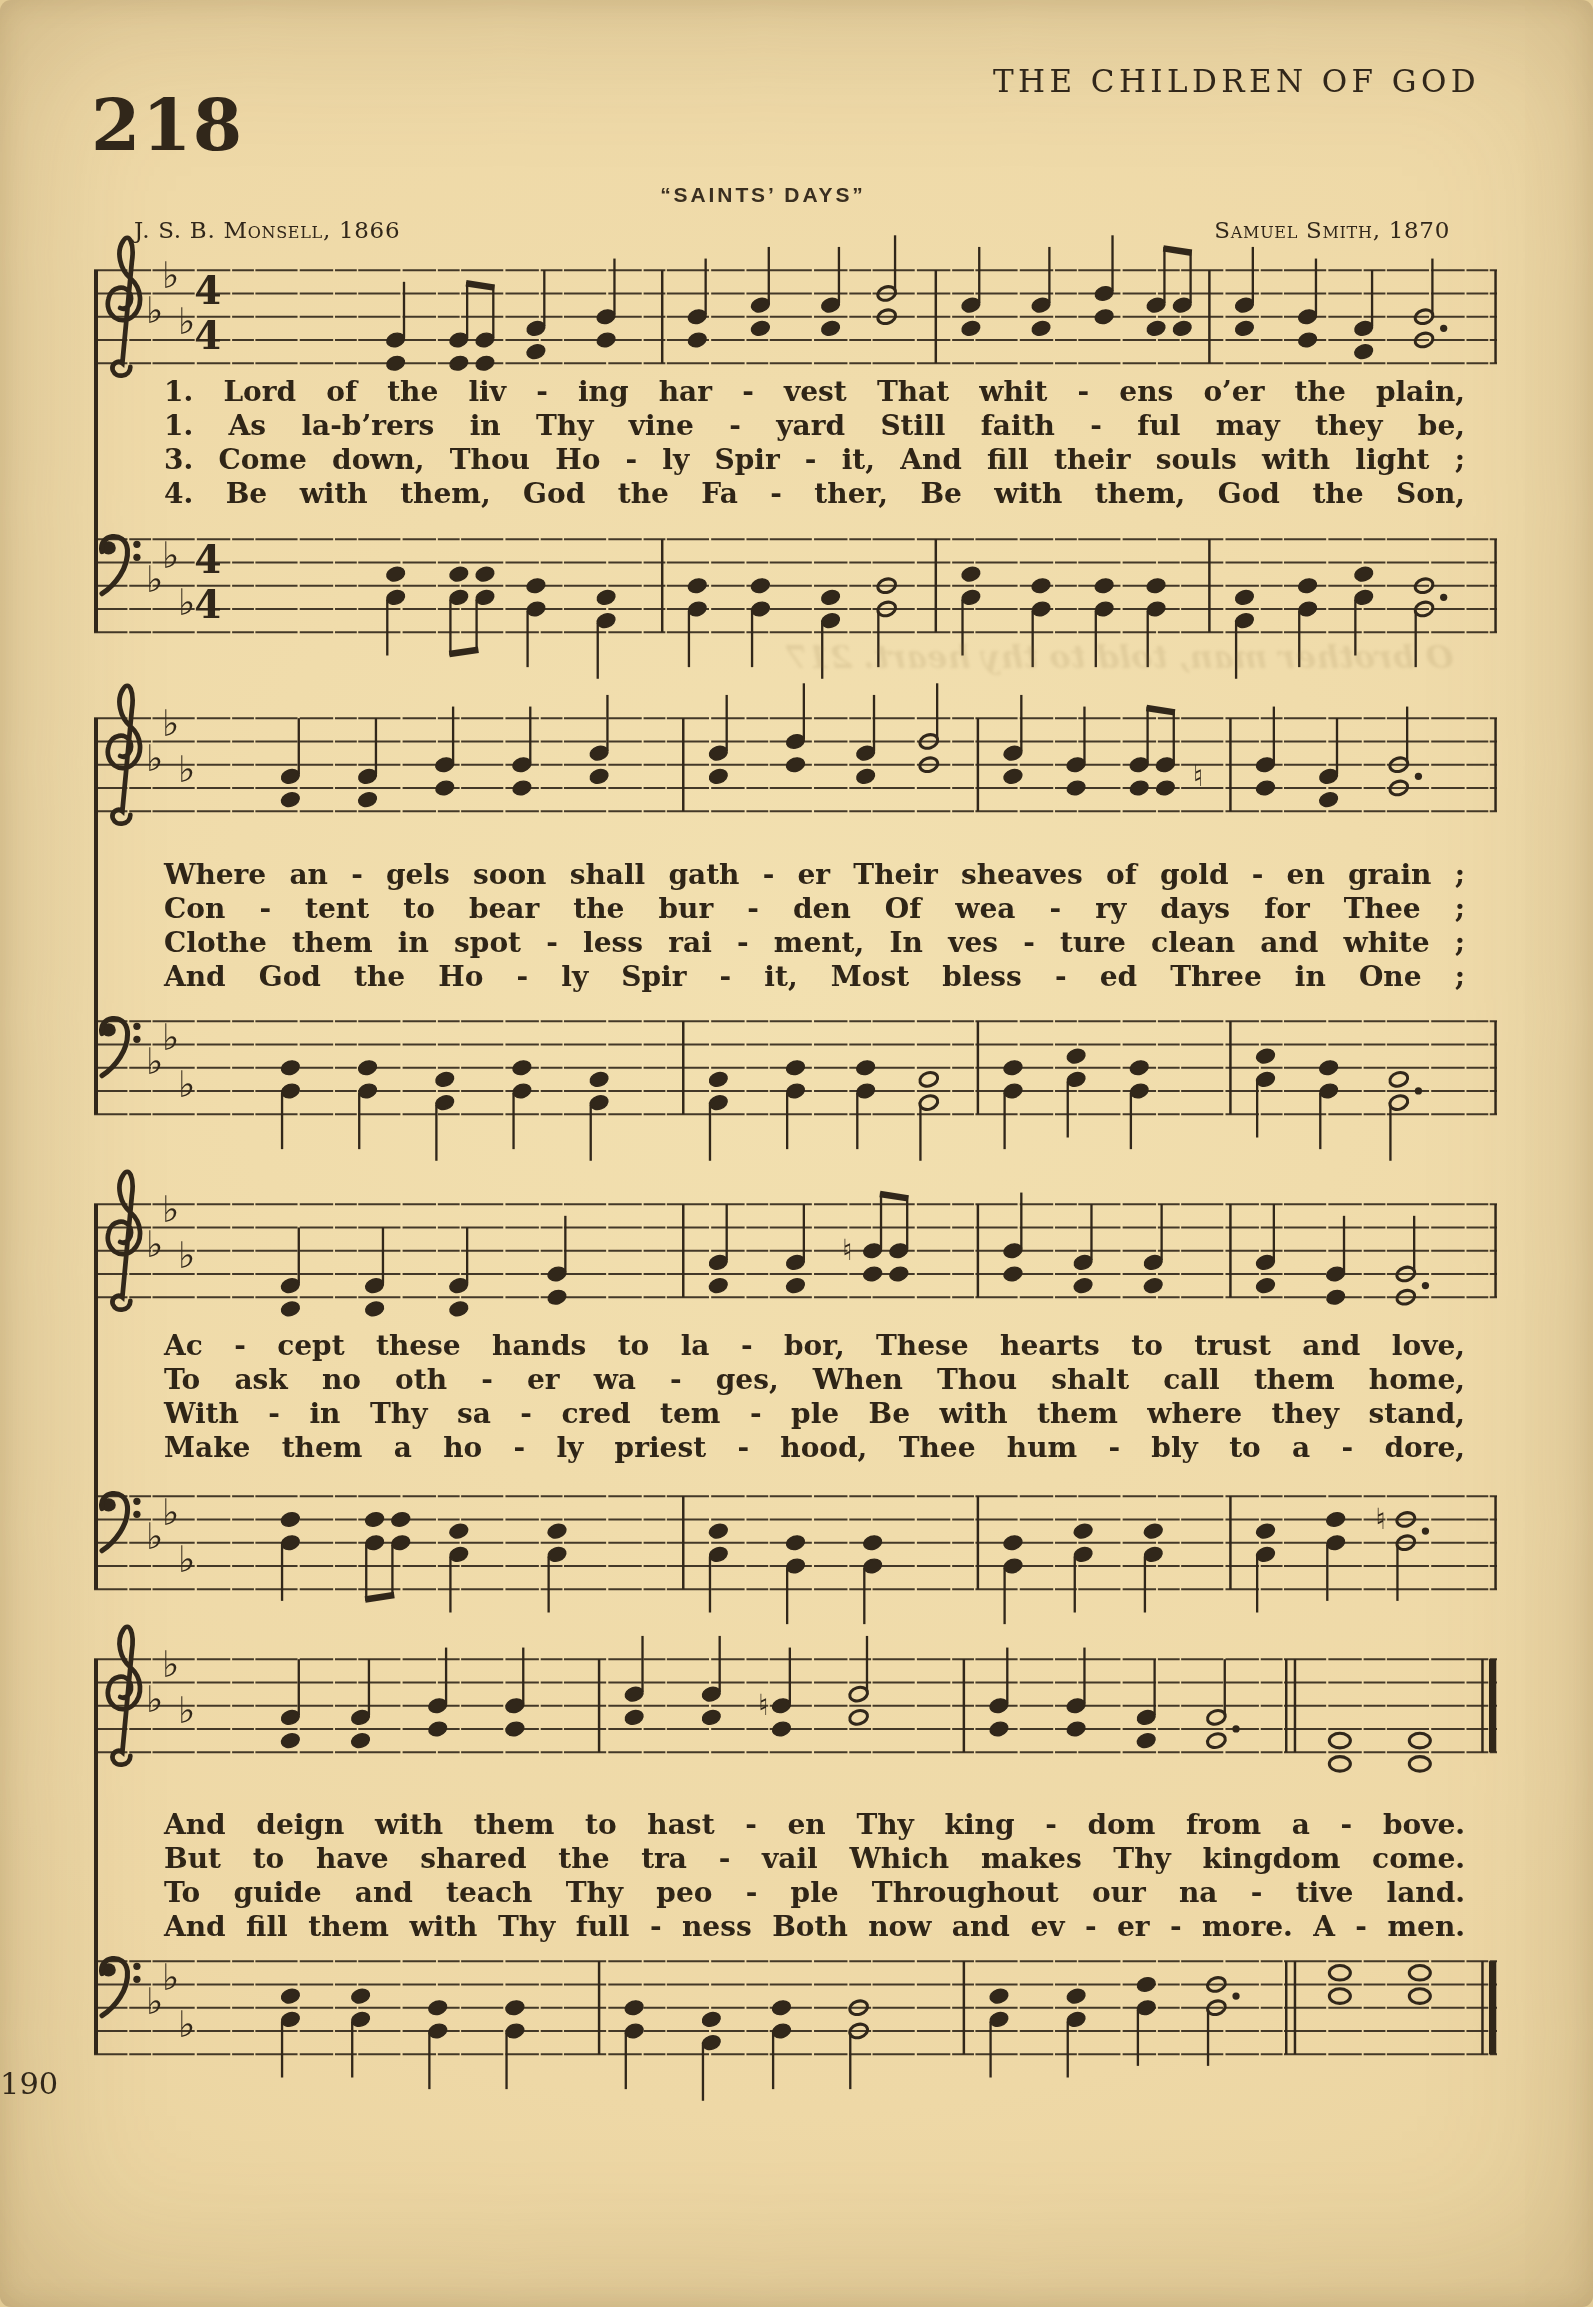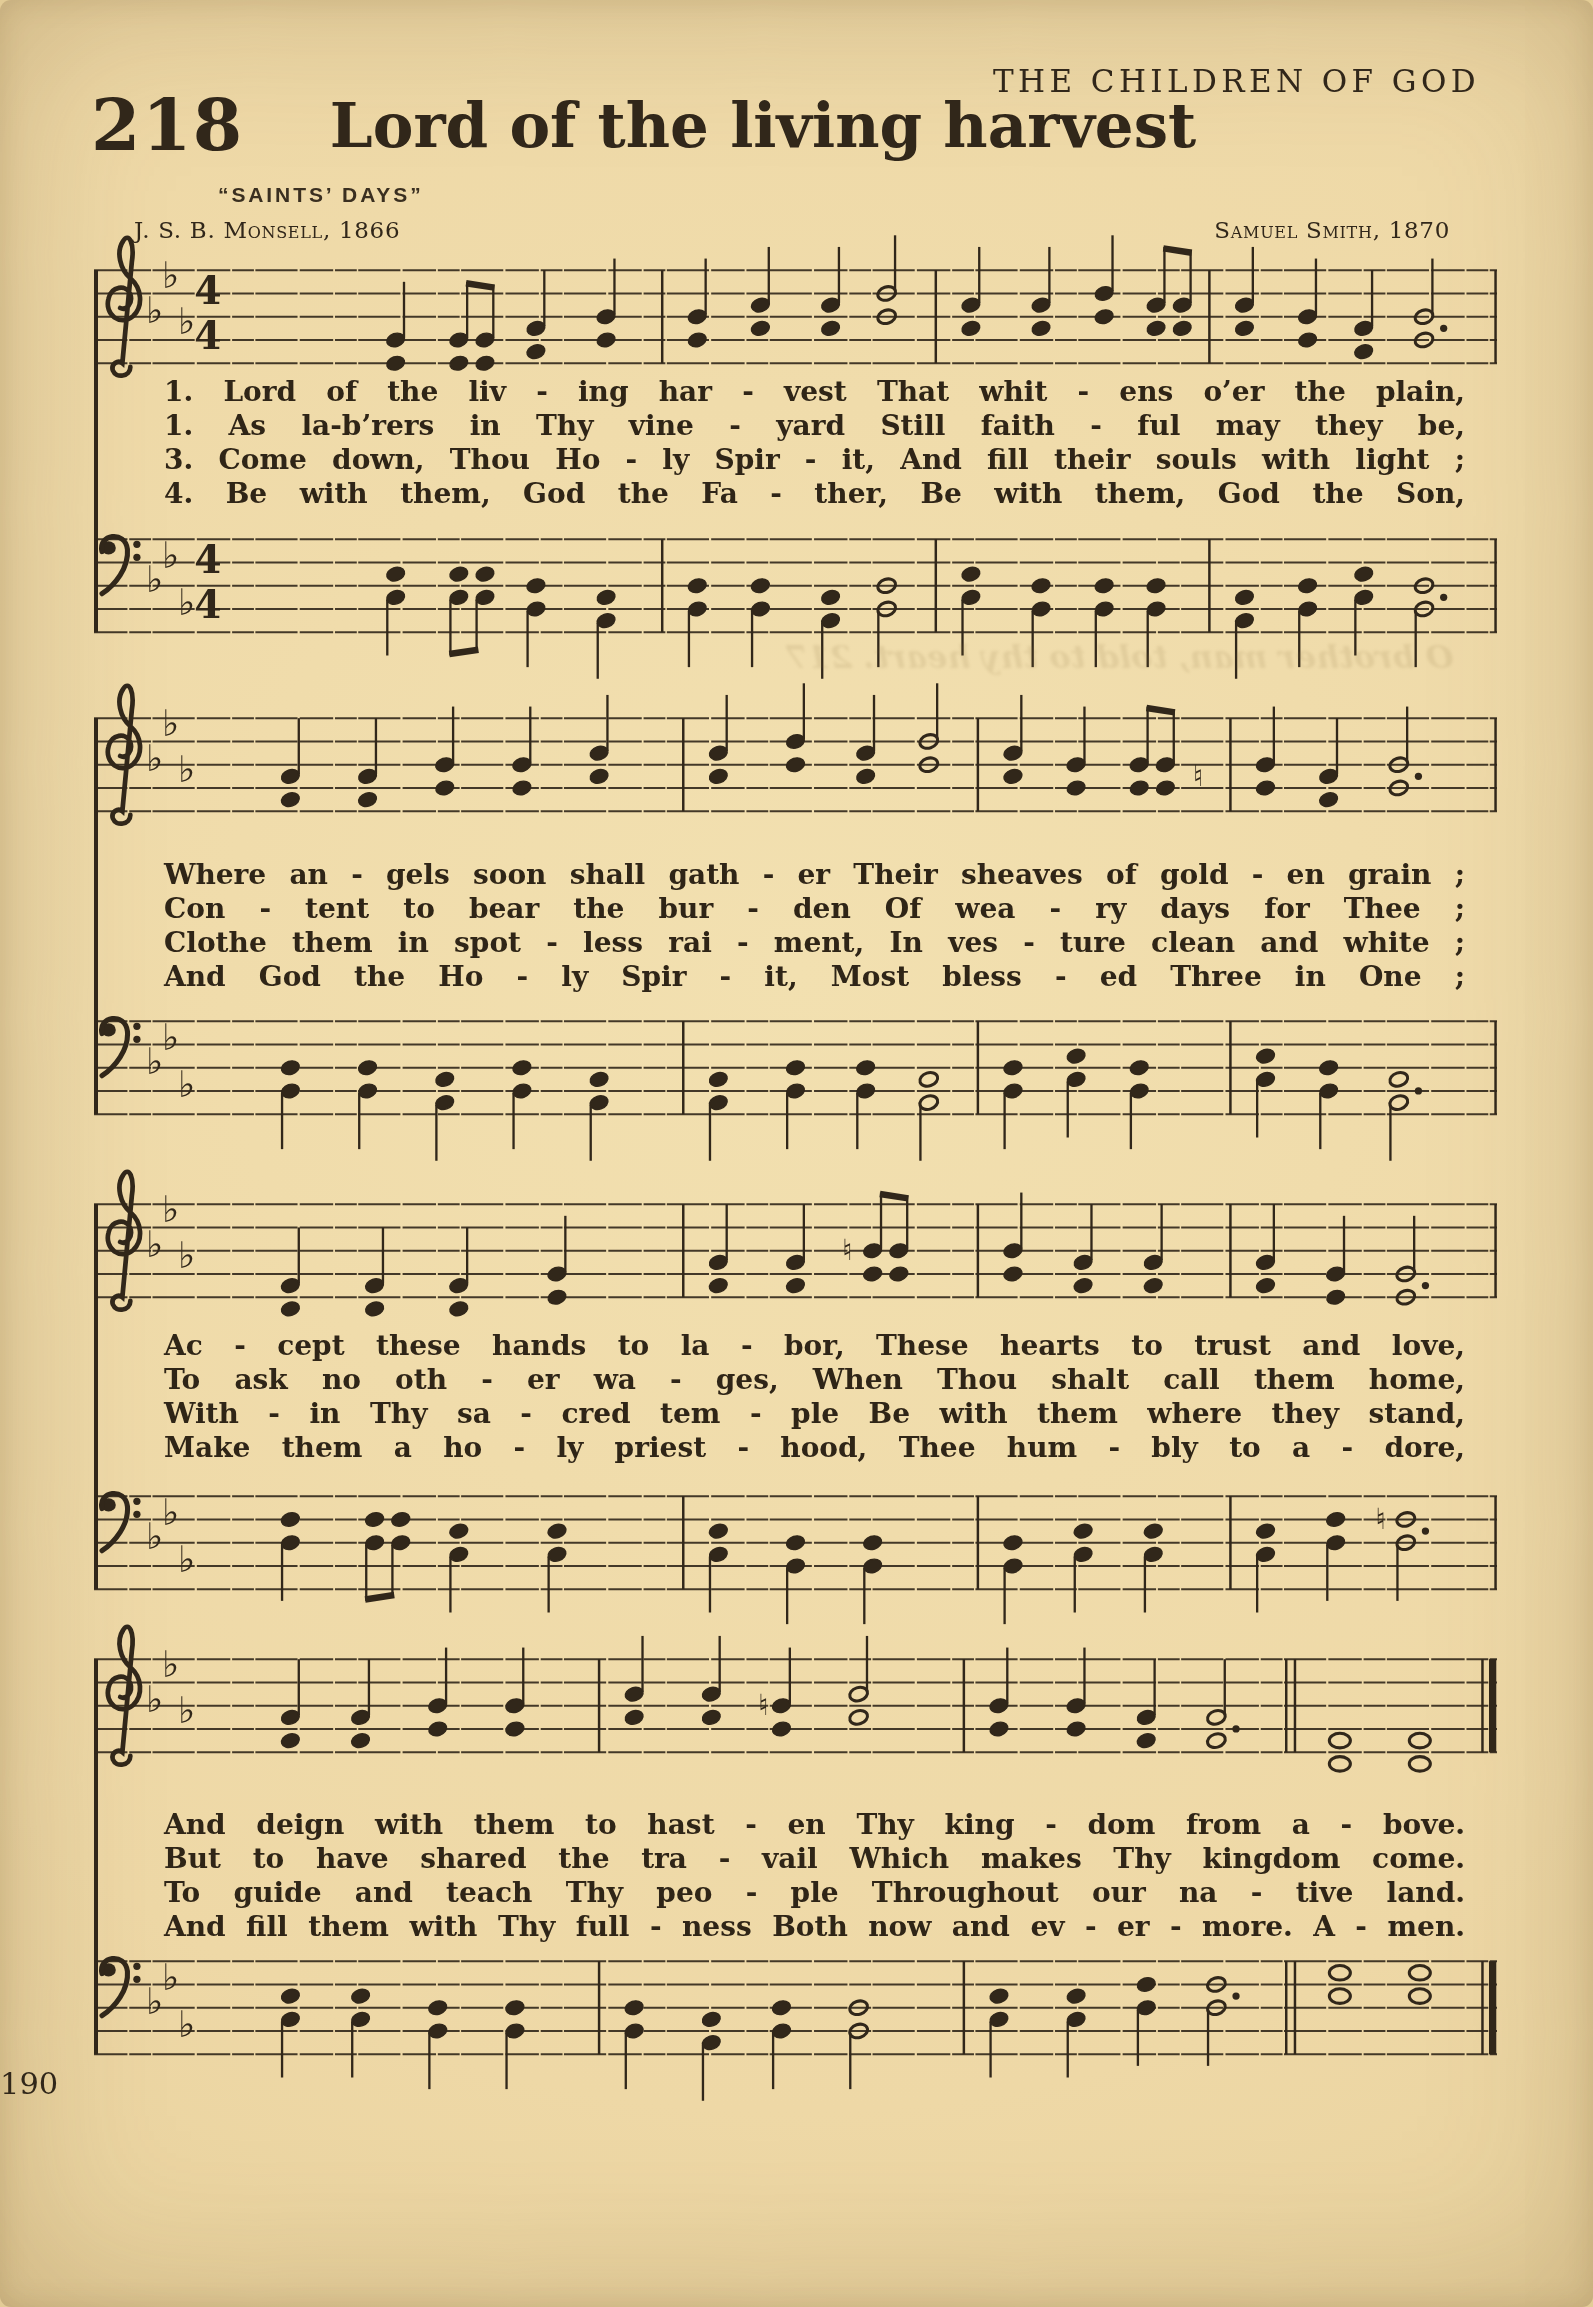--- a/index.html
+++ b/index.html
@@ -7,21 +7,21 @@
   .page{
     position:absolute;left:0;top:0;width:1593px;height:2307px;overflow:hidden;
     background:radial-gradient(ellipse 130% 90% at 50% 42%, #f2e0b0 0%, #eed8a6 55%, #e7d09b 82%, #ddc48c 100%);
     box-shadow:inset 0 0 160px rgba(110,82,38,.28), inset 0 0 29px rgba(110,82,38,.18);
     color:var(--ink,#31271a);
     border-radius:11px;
   }
   .running-header{position:absolute;top:63px;right:113px;font-size:31px;letter-spacing:4.4px;font-weight:500;}
   .hymn-number{position:absolute;left:91px;top:83px;font-size:71px;font-weight:bold;letter-spacing:1.5px;}
   .hymn-title{position:absolute;left:218px;width:1090px;top:90px;text-align:center;font-size:61px;font-weight:bold;}
-  .hymn-subtitle{position:absolute;left:218px;width:1090px;top:183px;text-align:left;
+  .hymn-subtitle{position:absolute;left:218px;width:1090px;top:183px;text-align:center;
     font-family:"Liberation Sans","DejaVu Sans",sans-serif;font-size:21px;letter-spacing:2.9px;font-weight:bold;color:#3a2f20;}
   .credit{position:absolute;top:217px;font-size:23px;font-variant:small-caps;letter-spacing:0.7px;}
   .credit.author{left:134px;}
   .credit.composer{right:143px;}
   .staff{position:absolute;left:94px;width:1403px;height:182px;}
   .staff svg{overflow:visible;display:block;}
   .sysline{position:absolute;left:94px;width:3.6px;background:var(--ink,#31271a);}
   .lyrics{position:absolute;left:164px;width:1301px;font-size:28px;font-weight:bold;color:#2f2517;}
   .lyric-line{text-align:justify;text-align-last:justify;line-height:34px;}
   .bleed{position:absolute;left:756px;top:638px;width:727px;text-align:center;
@@ -29,21 +29,20 @@
     transform:scaleX(-1);filter:blur(1.5px);}
   .page-number{position:absolute;left:0;width:1593px;top:2066px;text-align:left;font-size:30.5px;}
 </style>
 </head>
 <body>
 
 <div class="page">
 
   <div class="running-header">THE CHILDREN OF GOD</div>
   <div class="hymn-number">218</div>
-  <div class="hymn-title">Lord of the living harvest</div>
   <div class="hymn-subtitle">“SAINTS’ DAYS”</div>
   <div class="credit author">J. S. B. Monsell, 1866</div>
   <div class="credit composer">Samuel Smith, 1870</div>
 
   <div class="sysline" style="top:270px;height:362px;"></div>
   <div class="staff" style="top:201px;">
       <svg viewBox="0 0 1930 250" width="1403" height="182">
         <line x1="0" y1="95" x2="1930" y2="95" stroke="#31271a" stroke-width="2.6" stroke-dasharray="46 2.5 30 2 58 3" opacity="0.9"></line>
         <line x1="0" y1="127" x2="1930" y2="127" stroke="#31271a" stroke-width="2.6" stroke-dasharray="46 2.5 30 2 58 3" opacity="0.9"></line>
         <line x1="0" y1="159" x2="1930" y2="159" stroke="#31271a" stroke-width="2.6" stroke-dasharray="46 2.5 30 2 58 3" opacity="0.9"></line>

